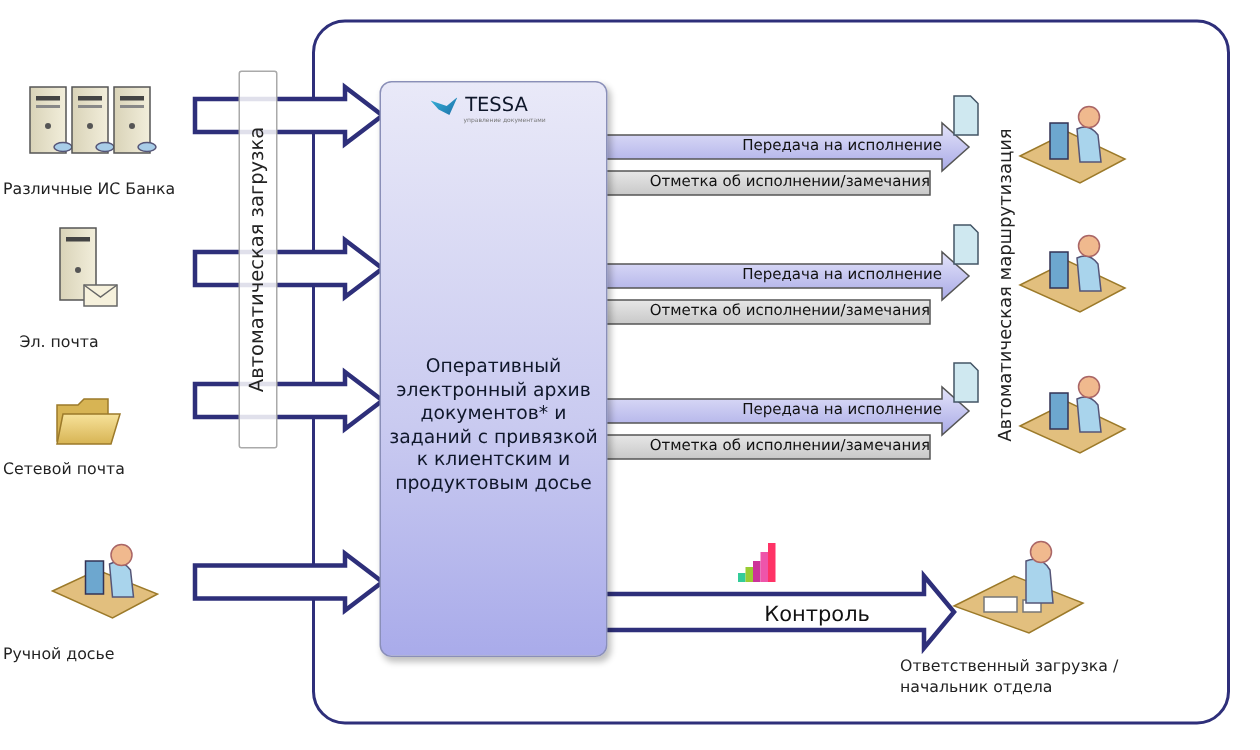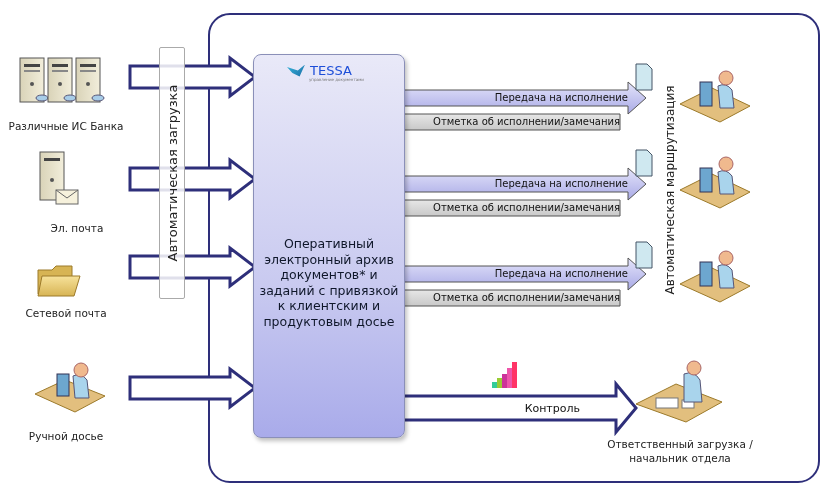--- a/index.html
+++ b/index.html
@@ -1,21 +1,21 @@
 <!DOCTYPE html>
 <html><head>
 <meta charset="utf-8">
 <style>
 html,body{margin:0;padding:0;background:#fff;}
 body{width:840px;height:500px;position:relative;overflow:hidden;font-family:"DejaVu Sans",sans-serif;color:#222;}
 .abs{position:absolute;}
 #frame{left:208px;top:13px;width:612px;height:470px;border:2.5px solid #2e2f7a;border-radius:22px;box-sizing:border-box;}
 #core{left:253px;top:54px;width:152px;height:384px;border:1.5px solid #8a8fb8;border-radius:8px;box-sizing:border-box;
  background:linear-gradient(to bottom,#e9e9f8 0%,#c9caf0 60%,#a9abea 100%);box-shadow:2px 3px 4px rgba(0,0,0,.25);}
-.lbl{font-size:10.5px;text-align:center;white-space:nowrap;}
+.lbl{font-size:10.5px;white-space:nowrap;}
 #core-text{left:256px;top:236px;width:146px;font-size:12.5px;line-height:15.5px;text-align:center;color:#0f172a;}
 #load-bar{left:159px;top:47px;width:26px;height:252px;border:1.5px solid #aaa;border-radius:2px;background:rgba(255,255,255,.85);box-sizing:border-box;}
 #load-text{left:172px;top:173px;transform:translate(-50%,-50%) rotate(-90deg);font-size:13px;white-space:nowrap;color:#222;}
 #route-text{left:670px;top:190px;transform:translate(-50%,-50%) rotate(-90deg);font-size:12px;white-space:nowrap;color:#222;}
 .arrtxt{font-size:10px;white-space:nowrap;text-align:right;color:#111;}
 svg{position:absolute;left:0;top:0;}
 </style>
 </head>
 <body>
 
@@ -178,28 +178,28 @@
 <div class="abs lbl" style="left:13px;top:222px;width:128px;">Эл. почта</div>
 <div class="abs lbl" style="left:2px;top:307px;width:128px;">Сетевой почта</div>
 <div class="abs lbl" style="left:2px;top:430px;width:128px;">Ручной досье</div>
 
 <div id="load-bar" class="abs"></div>
 <div id="load-text" class="abs">Автоматическая загрузка</div>
 
 <div id="core" class="abs"></div>
 <div class="abs" style="left:287px;top:60px;">
   <span style="display:inline-block;width:18px;height:12px;background:linear-gradient(135deg,#36b3d9,#1c6fa8);clip-path:polygon(0 20%,60% 50%,100% 0,70% 100%,30% 70%);vertical-align:middle;"></span>
-  <span style="font-size:13px;color:#1d4ed8;vertical-align:middle;">TESSA</span>
+  <span style="font-size:13px;color:#0f172a;vertical-align:middle;">TESSA</span>
   <div style="font-size:4px;color:#777;margin-left:22px;margin-top:-2px;">управление документами</div>
 </div>
 <div id="core-text" class="abs">Оперативный электронный архив документов* и заданий с привязкой к клиентским и продуктовым досье</div>
 
 <div class="abs arrtxt" style="left:398px;top:92px;width:230px;">Передача на исполнение</div>
 <div class="abs arrtxt" style="left:404px;top:116px;width:216px;">Отметка об исполнении/замечания</div>
 <div class="abs arrtxt" style="left:398px;top:178px;width:230px;">Передача на исполнение</div>
 <div class="abs arrtxt" style="left:404px;top:202px;width:216px;">Отметка об исполнении/замечания</div>
 <div class="abs arrtxt" style="left:398px;top:268px;width:230px;">Передача на исполнение</div>
 <div class="abs arrtxt" style="left:404px;top:292px;width:216px;">Отметка об исполнении/замечания</div>
 
 <div id="route-text" class="abs">Автоматическая маршрутизация</div>
 
-<div class="abs arrtxt" style="left:440px;top:402px;width:140px;font-size:11px;">Контроль</div>
+<div class="abs arrtxt" style="left:440px;top:402px;width:140px;font-size:14px;">Контроль</div>
 <div class="abs lbl" style="left:600px;top:437px;width:160px;white-space:normal;line-height:14px;">Ответственный загрузка / начальник отдела</div>
 
 </body></html>

